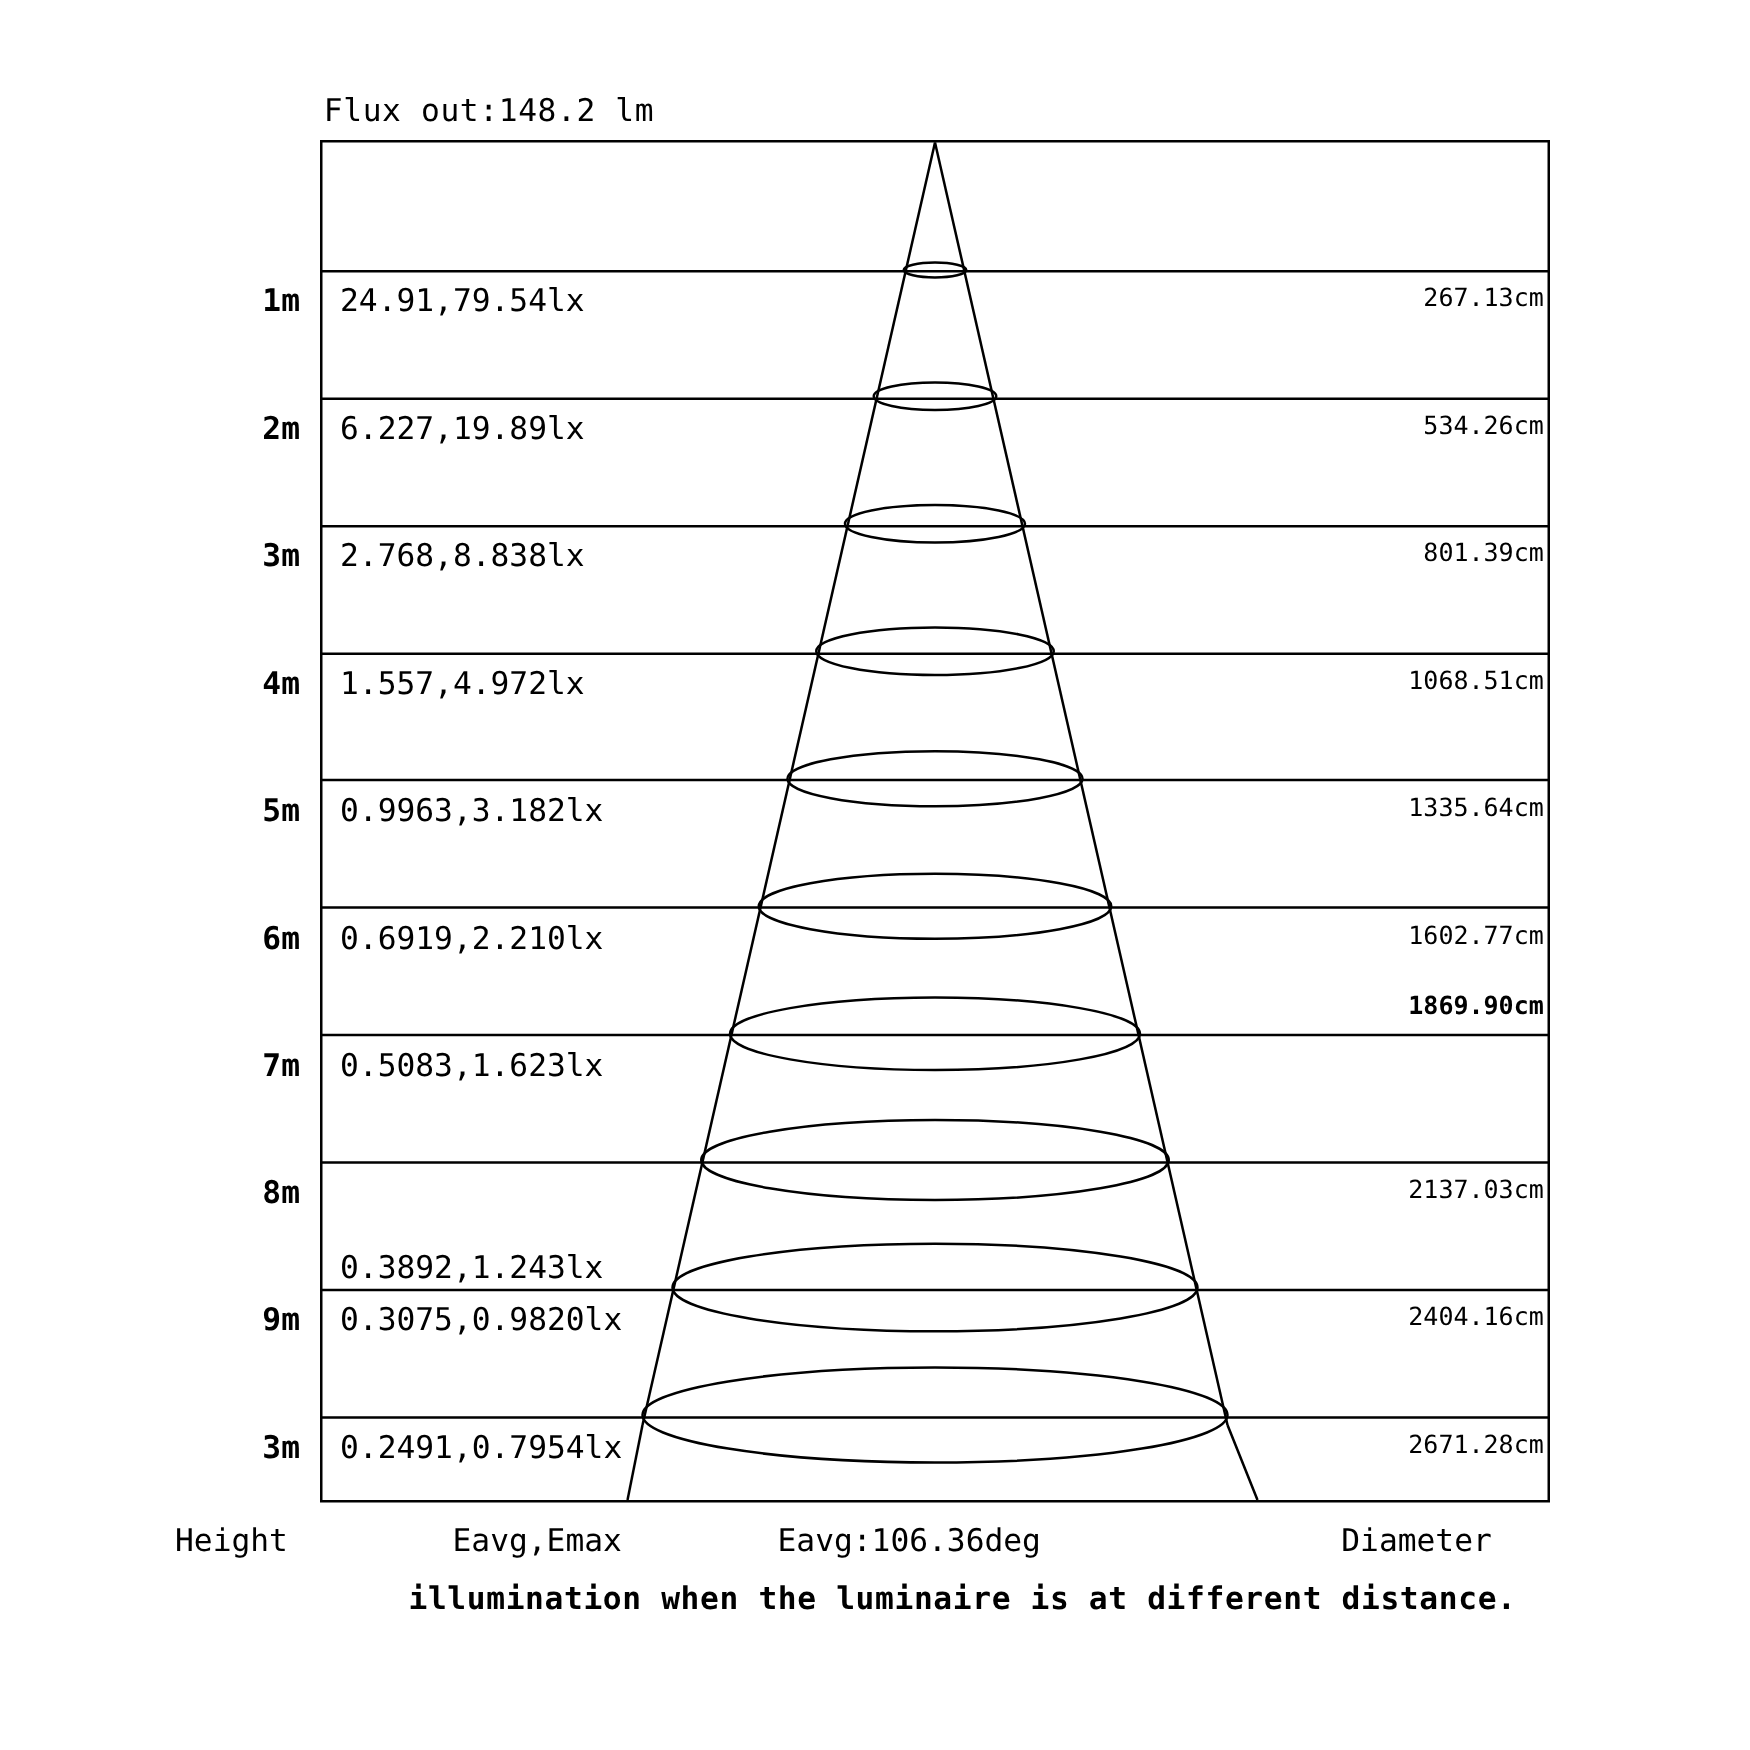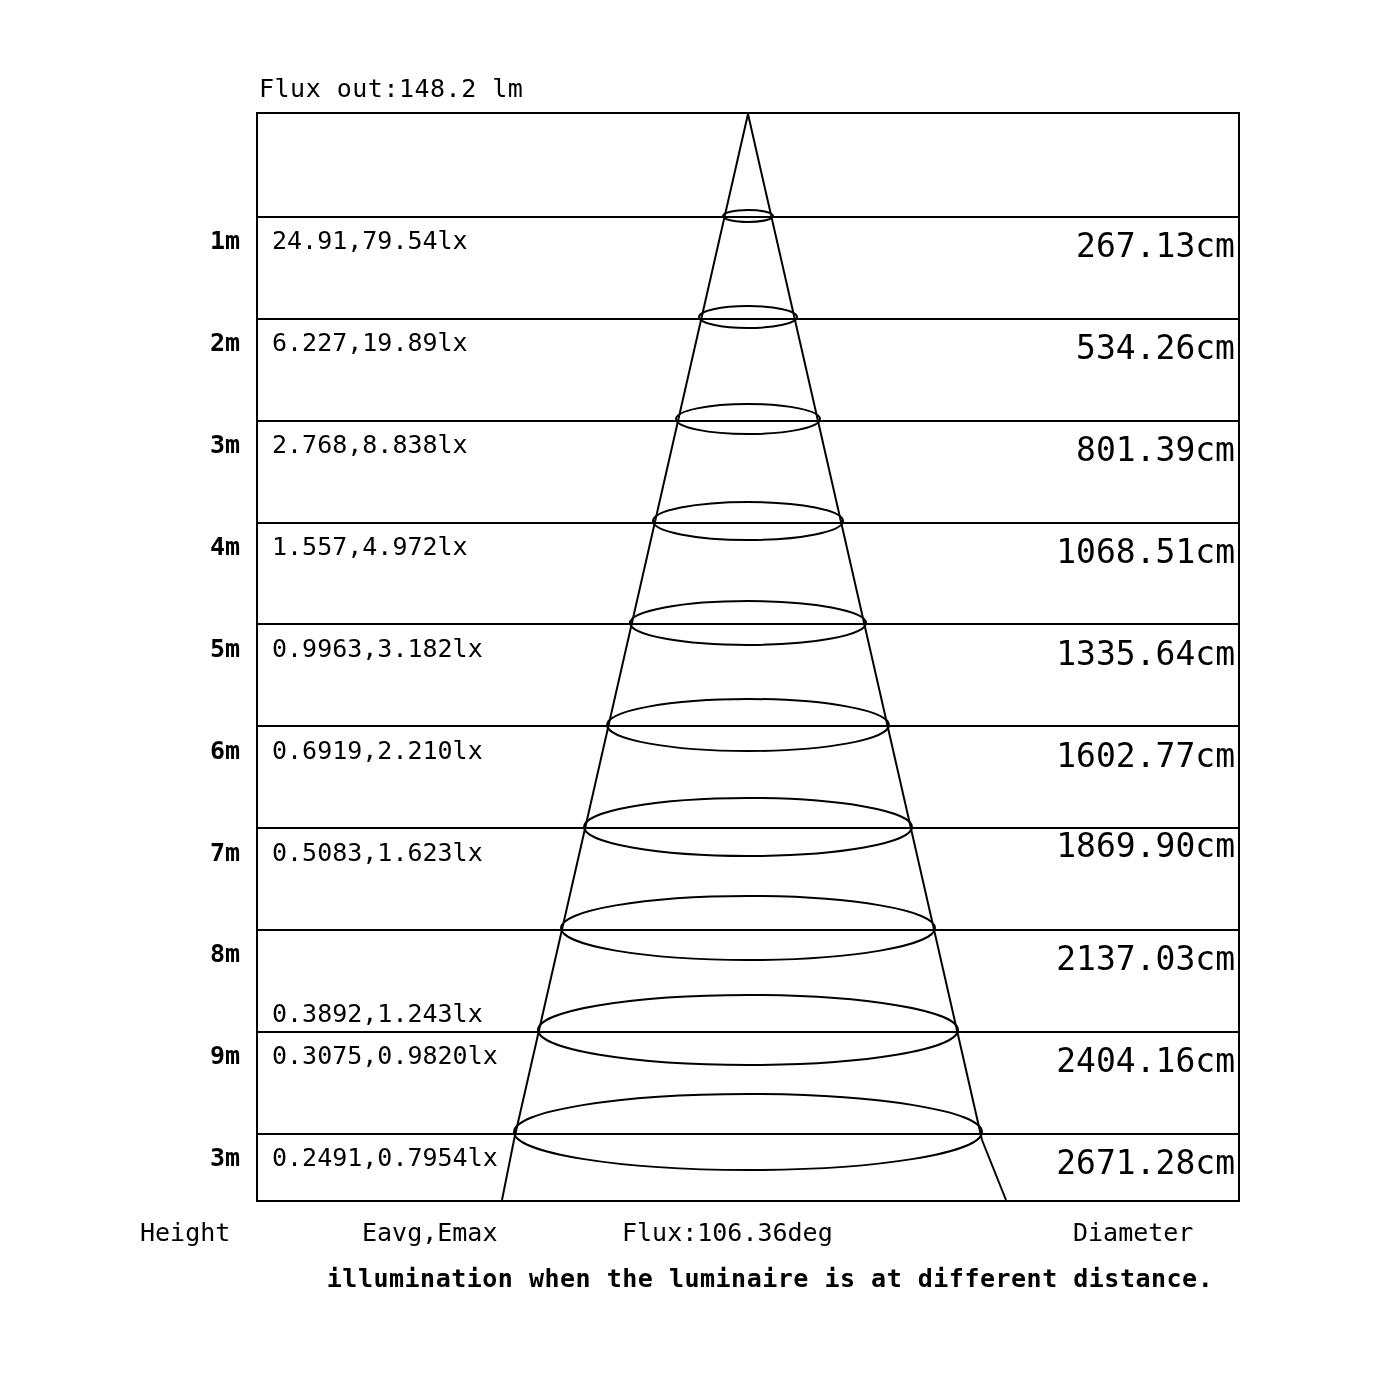--- a/index.html
+++ b/index.html
@@ -56,21 +56,21 @@
   }
   .eavg-label {
     position: absolute;
     left: 272px;
     font-size: 25px;
     white-space: nowrap;
   }
   .diam-label {
     position: absolute;
     left: 1055px;
-    font-size: 33px;
+    font-size: 20px;
     white-space: nowrap;
     width: 180px;
     text-align: right;
   }
   .axis-caption {
     position: absolute;
     font-size: 25px;
     white-space: nowrap;
     top: 1218px;
   }
@@ -164,27 +164,27 @@
   <div class="eavg-label" style="top:963px;margin-top:36px;">0.3892,1.243lx</div>
   <div class="eavg-label" style="top:1041px;text-align:center;">0.3075,0.9820lx</div>
   <div class="eavg-label" style="top:1143px;">0.2491,0.7954lx</div>
 
   <div class="diam-label" style="top:226px;">267.13cm</div>
   <div class="diam-label" style="top:328px;">534.26cm</div>
   <div class="diam-label" style="top:430px;">801.39cm</div>
   <div class="diam-label" style="top:532px;">1068.51cm</div>
   <div class="diam-label" style="top:634px;">1335.64cm</div>
   <div class="diam-label" style="top:736px;">1602.77cm</div>
-  <div class="diam-label" style="top:826px;">1869.90cm</div>
+  <div class="diam-label" style="top:792px;font-weight:bold;">1869.90cm</div>
   <div class="diam-label" style="top:939px;">2137.03cm</div>
   <div class="diam-label" style="top:1041px;">2404.16cm</div>
   <div class="diam-label" style="top:1143px;">2671.28cm</div>
 
   <div class="axis-caption" id="cap-height">Height</div>
   <div class="axis-caption" id="cap-eavg">Eavg,Emax</div>
-  <div class="axis-caption" id="cap-angle">Flux:106.36deg</div>
+  <div class="axis-caption" id="cap-angle">Eavg:106.36deg</div>
   <div class="axis-caption" id="cap-diameter">Diameter</div>
 
   <div class="note">
     <span class="line2">illumination when the luminaire is at different distance.</span>
   </div>
 
 </div>
 
 </body></html>

